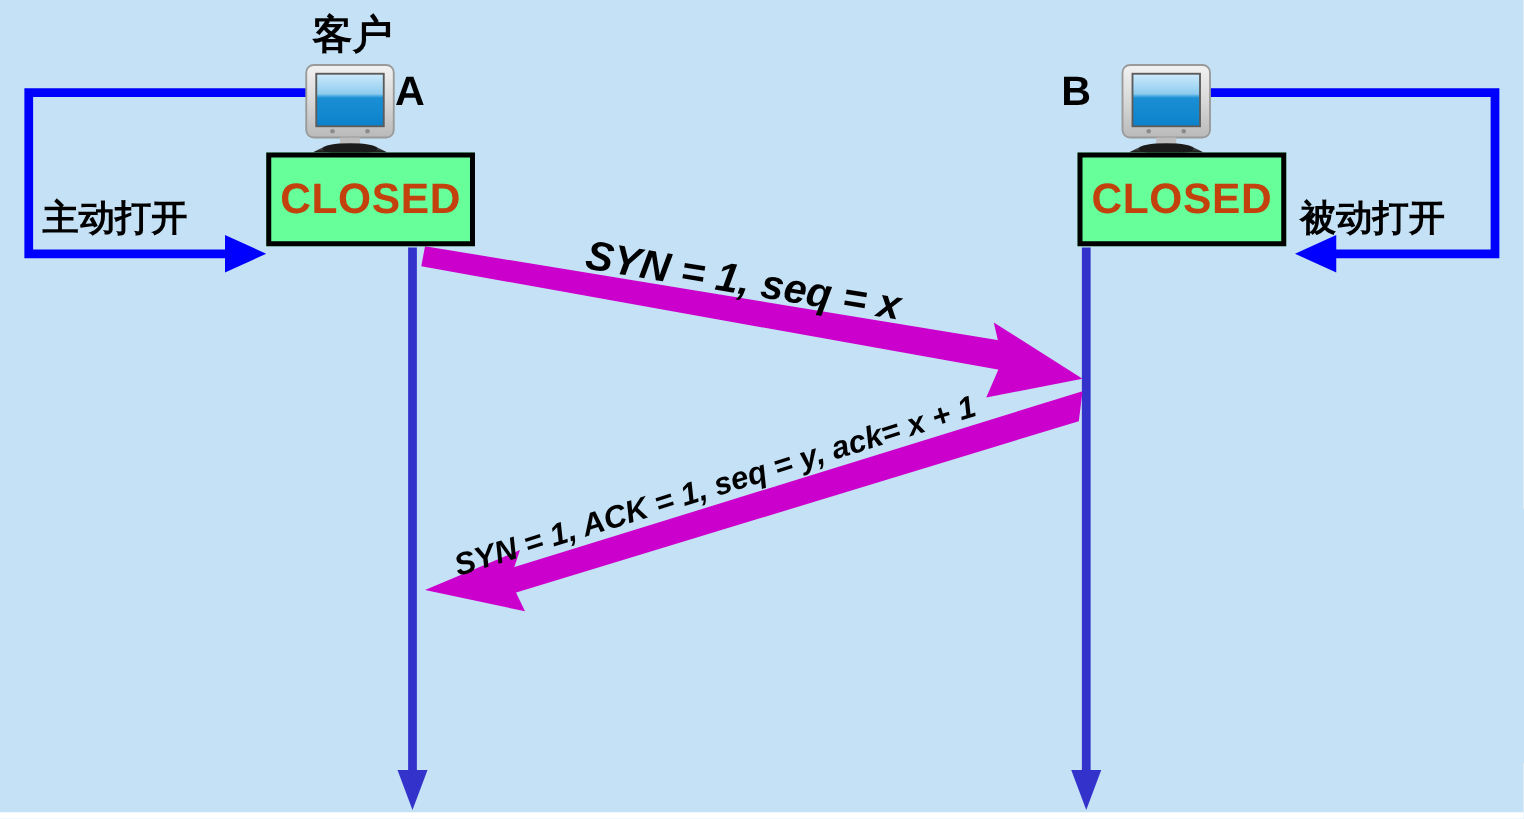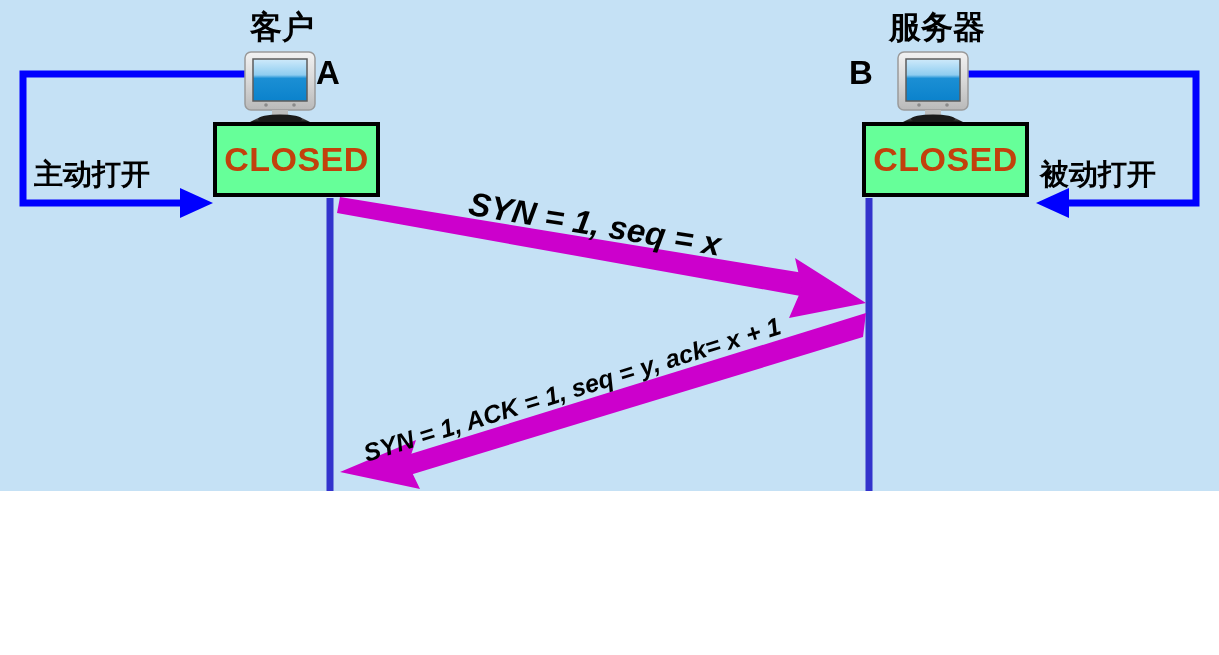--- a/index.html
+++ b/index.html
@@ -3,21 +3,21 @@
 <meta charset="utf-8">
 <style>
   html, body {
     margin: 0;
     padding: 0;
     background: #ffffff;
   }
   #canvas {
     position: relative;
     width: 1219px;
-    height: 491px;
+    height: 650px;
     background: #c5e1f5;
     overflow: hidden;
     font-family: "Liberation Sans", sans-serif;
   }
   #svg-layer {
     position: absolute;
     left: 0;
     top: 0;
     width: 1219px;
     height: 655px;
@@ -145,21 +145,20 @@
       <circle cx="919" cy="105" r="1.8" fill="#8a8a8a"></circle>
       <circle cx="947" cy="105" r="1.8" fill="#8a8a8a"></circle>
       <rect x="925" y="110" width="16" height="8" fill="#bdbdbd"></rect>
       <path d="M 911 118 L 955 118 L 963 122 L 903 122 Z" fill="url(#standGrad)"></path>
       <ellipse cx="933" cy="119" rx="22" ry="4.5" fill="#1a1a1a"></ellipse>
     </g>
   </svg>
 
   <div class="host-label" style="left:250px; top:6px;">客户</div>
 
-  <div class="host-label" style="left:889px; top:6px;">服务器</div>
 
   <div class="endpoint-letter" style="left:316px; top:54px;">A</div>
 
   <div class="endpoint-letter" style="left:849px; top:54px;">B</div>
 
   <div class="state-box" style="left:213px; top:122px; width:167px; height:75px;">
     <span>CLOSED</span>
   </div>
 
   <div class="state-box" style="left:862px; top:122px; width:167px; height:75px;">

